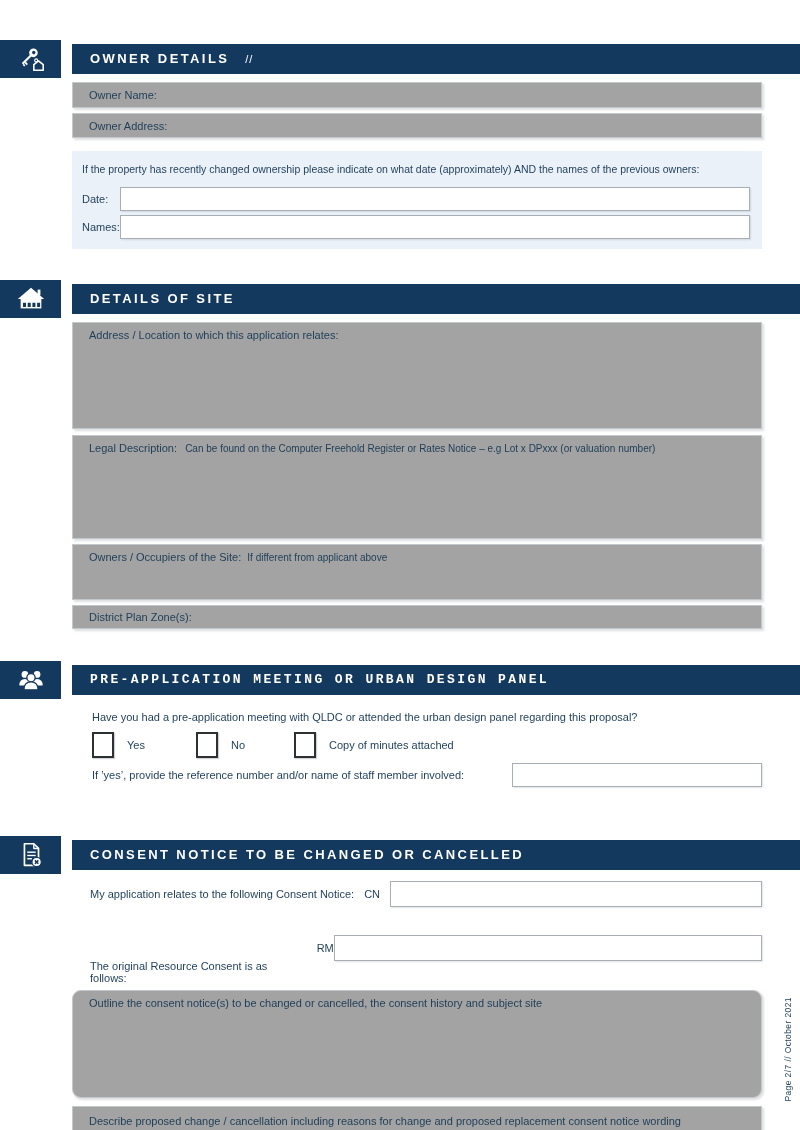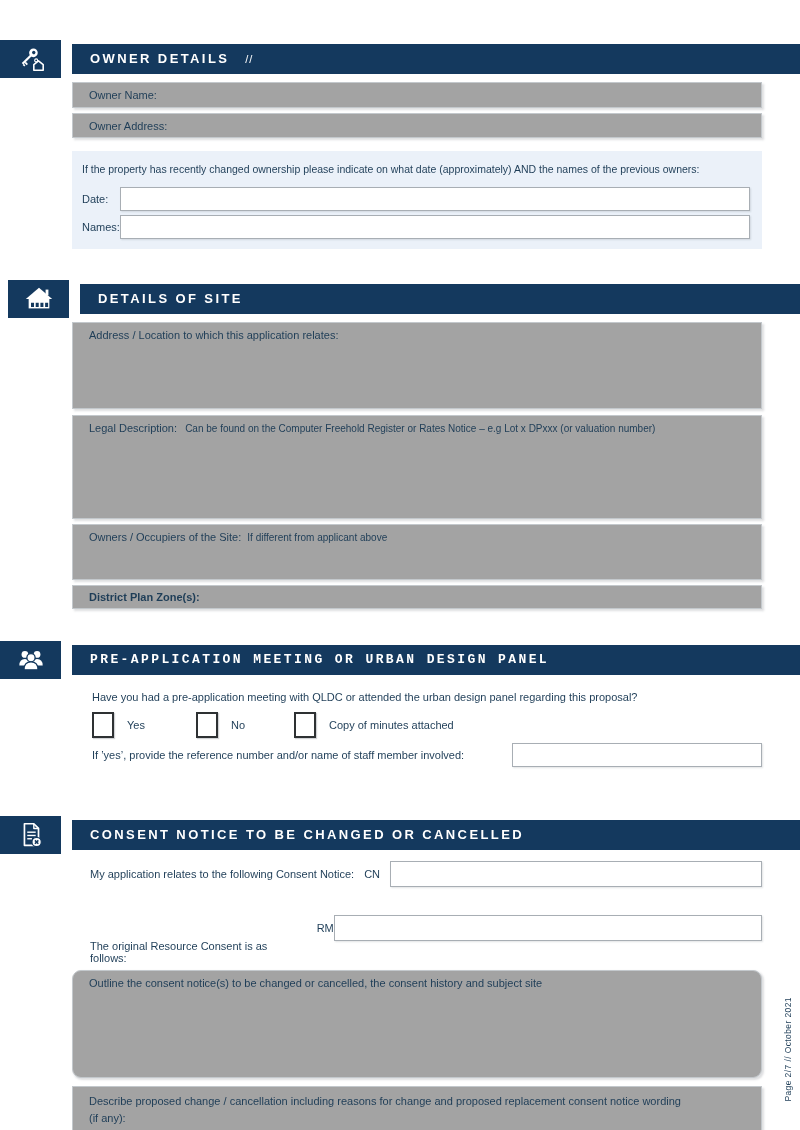--- a/index.html
+++ b/index.html
@@ -121,50 +121,50 @@
       <span class="panel-label">Date:</span>
       <input class="line-input" type="text" value="" style="">
     </div>
     <div class="panel-row">
       <span class="panel-label">Names:</span>
       <input class="line-input" type="text" value="" style="">
     </div>
   </div>
 </div>
 
-<div class="section-header" style="margin-top:31px;padding-left:8px;">
+<div class="section-header" style="margin-top:31px;">
   <div class="icon-block">
     <svg class="icon-svg" width="32" height="30" viewBox="0 0 34 30">
       <rect x="24" y="5" width="3" height="6" fill="#fff"></rect>
       <path d="M17 3 L3 15 h28 z" fill="#fff"></path>
       <rect x="6" y="15" width="22" height="10" fill="#fff"></rect>
       <rect x="8.5" y="19" width="3.2" height="4.5" fill="#14395E"></rect>
       <rect x="13.5" y="19" width="3.2" height="4.5" fill="#14395E"></rect>
       <rect x="18.5" y="19" width="3.2" height="4.5" fill="#14395E"></rect>
       <rect x="23.5" y="19" width="3.2" height="4.5" fill="#14395E"></rect>
     </svg>
   </div>
   <div class="header-bar">
     <span class="header-title">DETAILS OF SITE</span>
   </div>
 </div>
 
 <div class="content">
-  <div class="box" style="margin-top:4px; height:87px;">
+  <div class="box" style="margin-top:4px; height:107px;">
     <span>Address / Location to which this application relates:</span>
   </div>
   <div class="box" style="margin-top:6px; height:104px;">
     <span>Legal Description:</span>
     <span class="hint" style="margin-left:5px;">Can be found on the Computer Freehold Register or Rates Notice – e.g Lot x DPxxx  (or valuation number)</span>
   </div>
   <div class="box" style="margin-top:5px; height:56px;">
     <span>Owners / Occupiers of the Site:</span>
     <span class="hint" style="margin-left:3px;">If different from applicant above</span>
   </div>
-  <div class="box field-row-box" style="margin-top:5px; height:24px;font-weight:bold;">
+  <div class="box field-row-box" style="margin-top:5px; height:24px;">
     <span>District Plan Zone(s):</span>
   </div>
 </div>
 
 <div class="section-header" style="margin-top:32px;font-family:Liberation Mono, monospace;">
   <div class="icon-block">
     <svg class="icon-svg" width="30" height="28" viewBox="0 0 32 30">
       <circle cx="9.5" cy="9" r="3.6" fill="#fff"></circle>
       <path d="M3.5 21 q0 -7 6 -7 q6 0 6 7 z" fill="#fff"></path>
       <circle cx="22.5" cy="9" r="3.6" fill="#fff"></circle>

